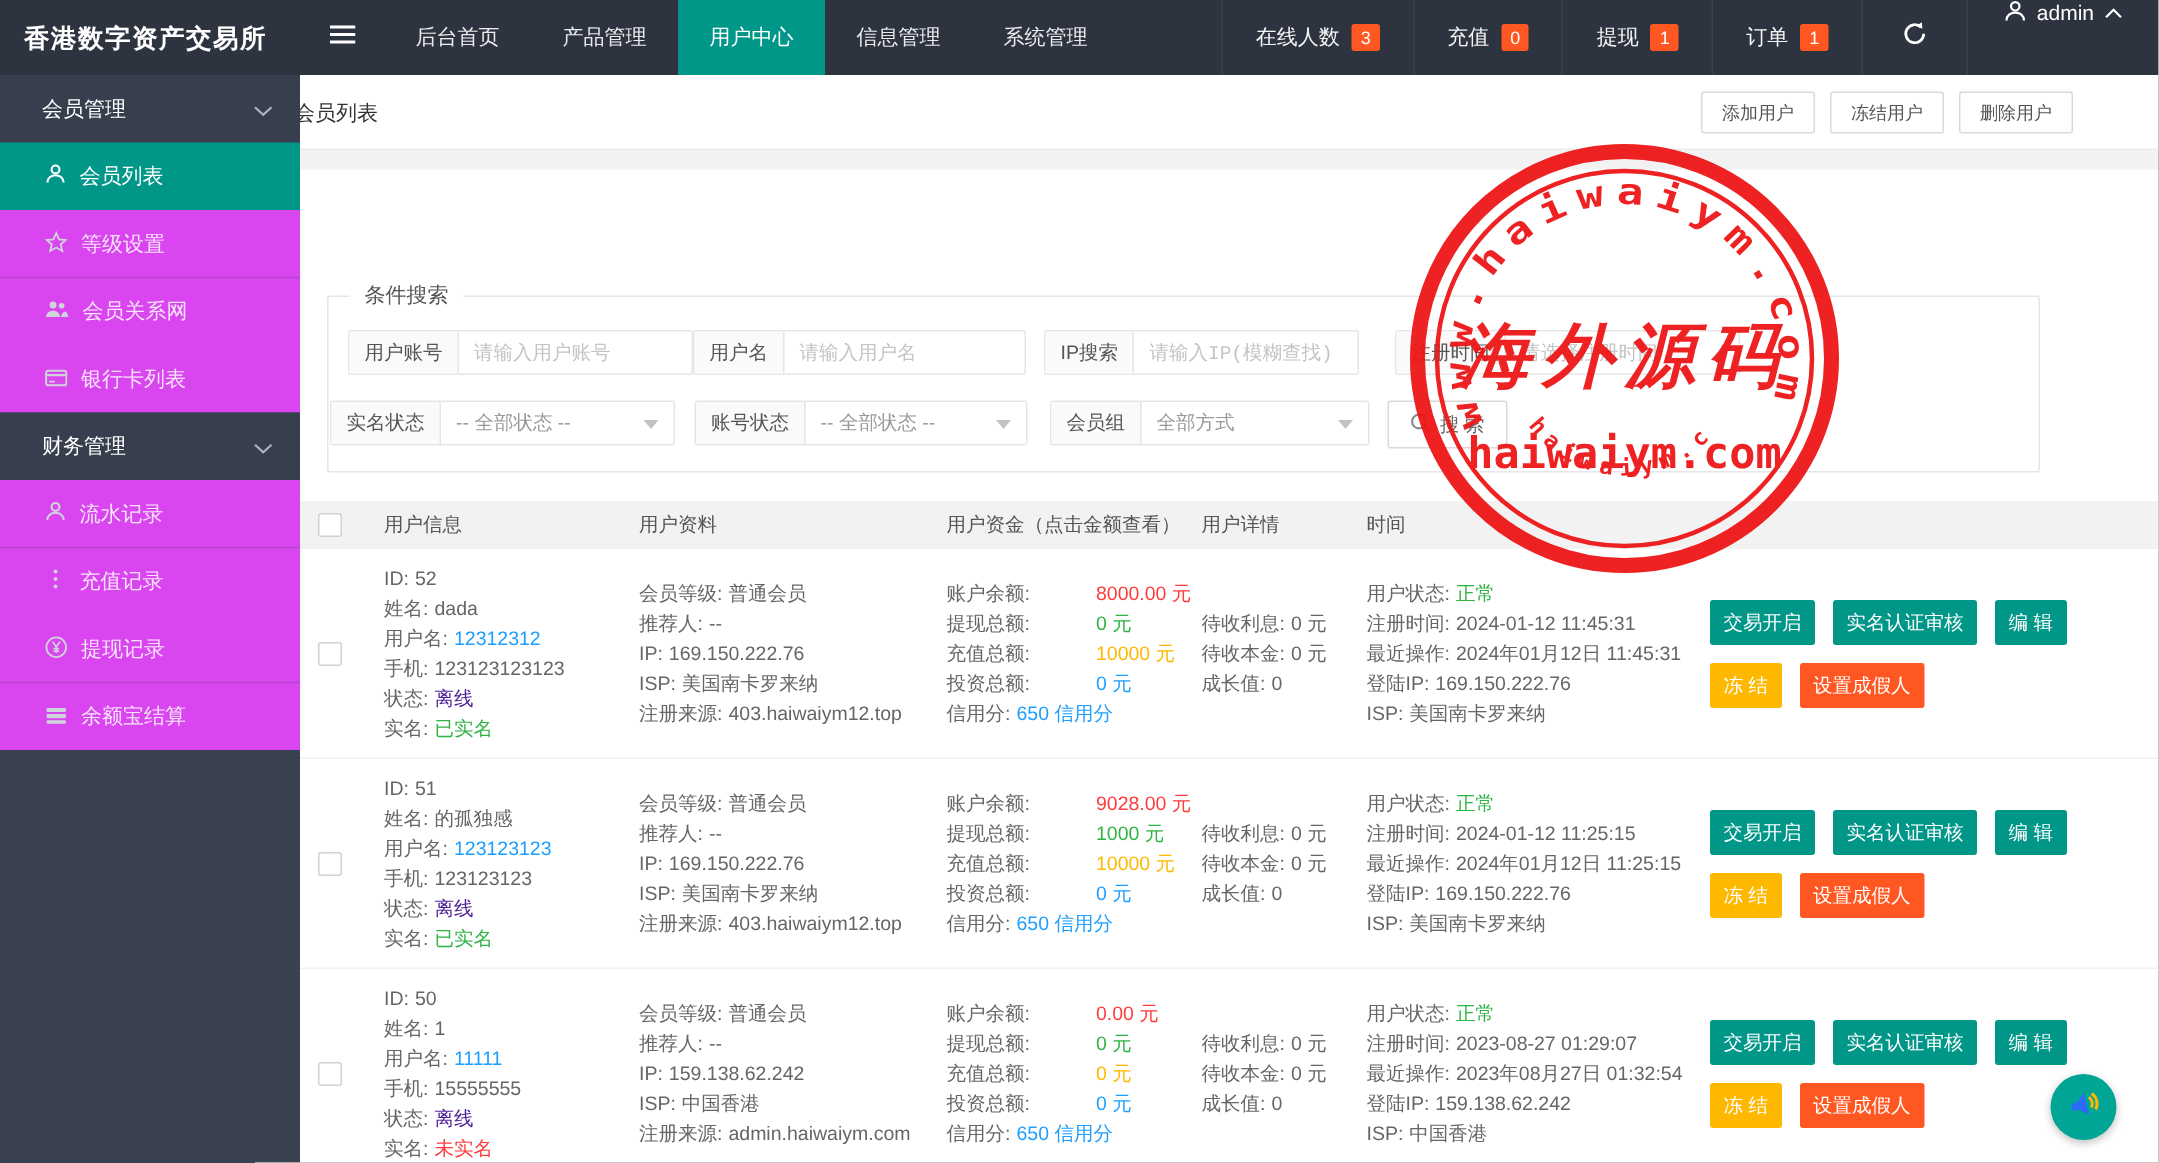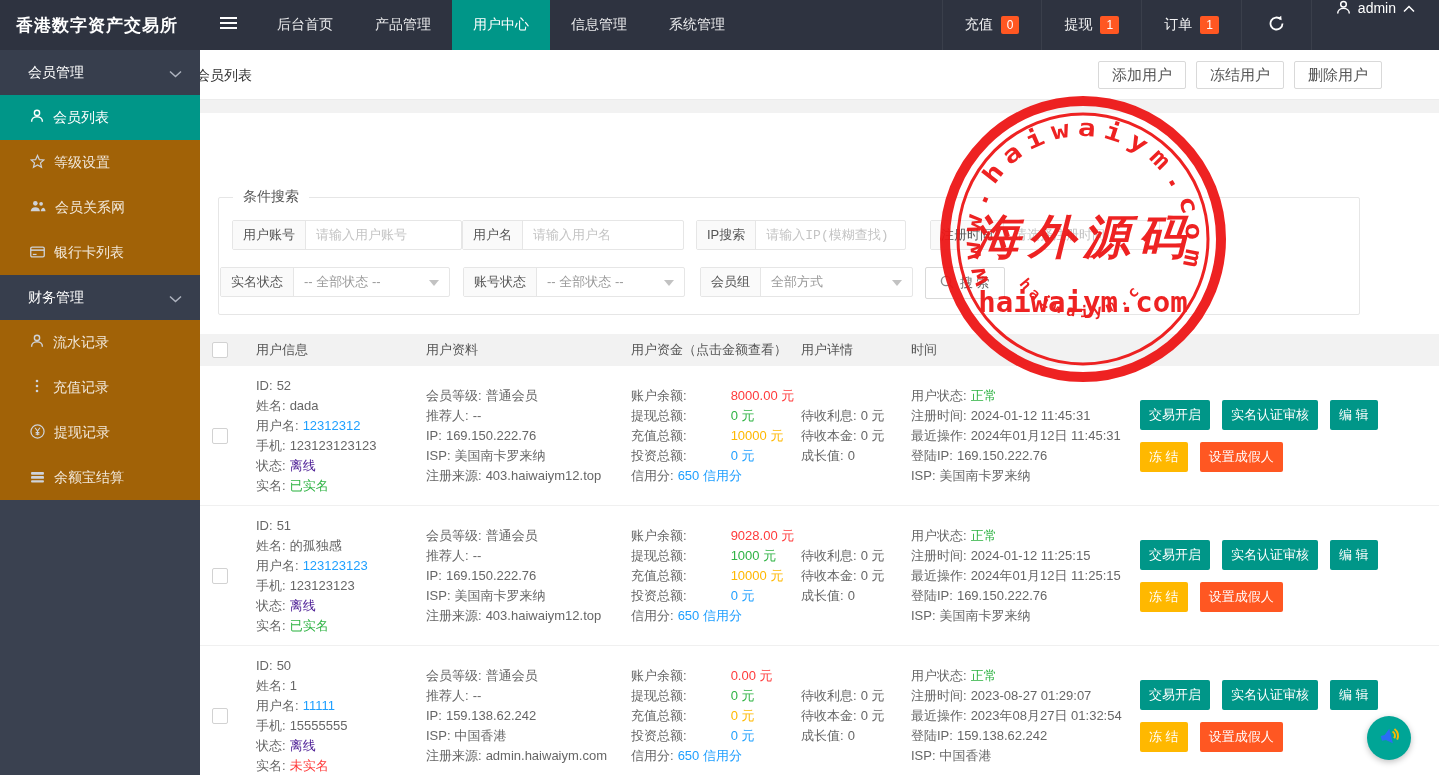--- a/index.html
+++ b/index.html
@@ -16,30 +16,30 @@
   .nav-right { margin-left:auto; display:flex; align-items:stretch; }
   .nav-stat { display:flex; align-items:center; gap:8px; padding:0 22px; color:rgba(255,255,255,.95); font-size:14px; border-left:1px solid rgba(255,255,255,.06); cursor:pointer; }
   .badge { background:#ff5722; color:#fff; font-size:12px; line-height:18px; height:18px; padding:0 6px; border-radius:2px; }
   .nav-icon-btn { display:flex; align-items:center; padding:0 26px; border-left:1px solid rgba(255,255,255,.06); cursor:pointer; }
   .nav-user { display:flex; gap:7px; padding:0 24px; border-left:1px solid rgba(255,255,255,.06); color:#fff; font-size:14px; cursor:pointer; }
 
   
   .sidebar { position:absolute; left:0; top:50px; width:200px; bottom:0; background:#3a4150; z-index:5; }
   .side-group-header { height:45px; background:#373e4d; color:#fff; font-size:14px; display:flex; align-items:center; padding:0 18px 0 28px; cursor:pointer; }
   .side-group-header .chev { margin-left:auto; }
-  .side-item { height:45px; background:#a16207; color:rgba(255,255,255,.85); font-size:14px; display:flex; align-items:center; gap:9px; padding-left:30px; cursor:pointer; }
+  .side-item { height:45px; background:#d946ef; color:rgba(255,255,255,.85); font-size:14px; display:flex; align-items:center; gap:9px; padding-left:30px; cursor:pointer; }
   .side-item.active { background:#009688; color:#fff; }
   .side-item svg { flex:0 0 auto; }
 
   
   .content { position:absolute; left:200px; top:50px; right:0; bottom:0; background:#f2f2f2; }
   .titlebar { position:absolute; left:0; top:0; width:100%; height:50px; background:#fff; border-bottom:1px solid #ececec; }
   .page-title { position:absolute; left:-4px; top:0; line-height:50px; font-size:14px; color:#333; }
   .titlebar-btns { position:absolute; right:57px; top:11px; display:flex; gap:10px; }
-  .btn-plain { height:28px; line-height:26px; padding:0 13px; background:#fff; border:1px solid #d9d9d9; border-radius:2px; font-size:15px; color:#555; cursor:pointer; font-family:inherit; }
+  .btn-plain { height:28px; line-height:26px; padding:0 13px; background:#fff; border:1px solid #d9d9d9; border-radius:2px; font-size:12px; color:#555; cursor:pointer; font-family:inherit; }
 
   .panel { position:absolute; left:0; top:63px; width:100%; bottom:0; background:#fff; }
 
   
   .fieldset { position:absolute; left:18px; top:84px; width:1142px; height:118px; border:1px solid #e6e6e6; border-radius:2px; }
   .legend { position:absolute; left:14px; top:-10px; background:#fff; padding:0 10px; font-size:14px; color:#555; }
   .form-row1 { position:absolute; left:0; top:107px; height:30px; width:100%; }
   .form-row2 { position:absolute; left:0; top:154px; height:30px; width:100%; }
   .igroup { position:absolute; height:30px; display:flex; border:1px solid #e6e6e6; border-radius:2px; background:#fff; }
   .igroup .ilabel { display:flex; align-items:center; padding:0 10px; background:#fafafa; border-right:1px solid #e6e6e6; font-size:13px; color:#555; white-space:nowrap; }
@@ -97,20 +97,24 @@
       </span>
     </div>
     <div class="nav-item">后台首页</div>
     <div class="nav-item">产品管理</div>
     <div class="nav-item active">用户中心</div>
     <div class="nav-item">信息管理</div>
     <div class="nav-item">系统管理</div>
 
     <div class="nav-right">
       <div class="nav-stat">
+        <span>在线人数</span>
+        <span class="badge">3</span>
+      </div>
+      <div class="nav-stat">
         <span>充值</span>
         <span class="badge">0</span>
       </div>
       <div class="nav-stat">
         <span>提现</span>
         <span class="badge">1</span>
       </div>
       <div class="nav-stat">
         <span>订单</span>
         <span class="badge">1</span>

